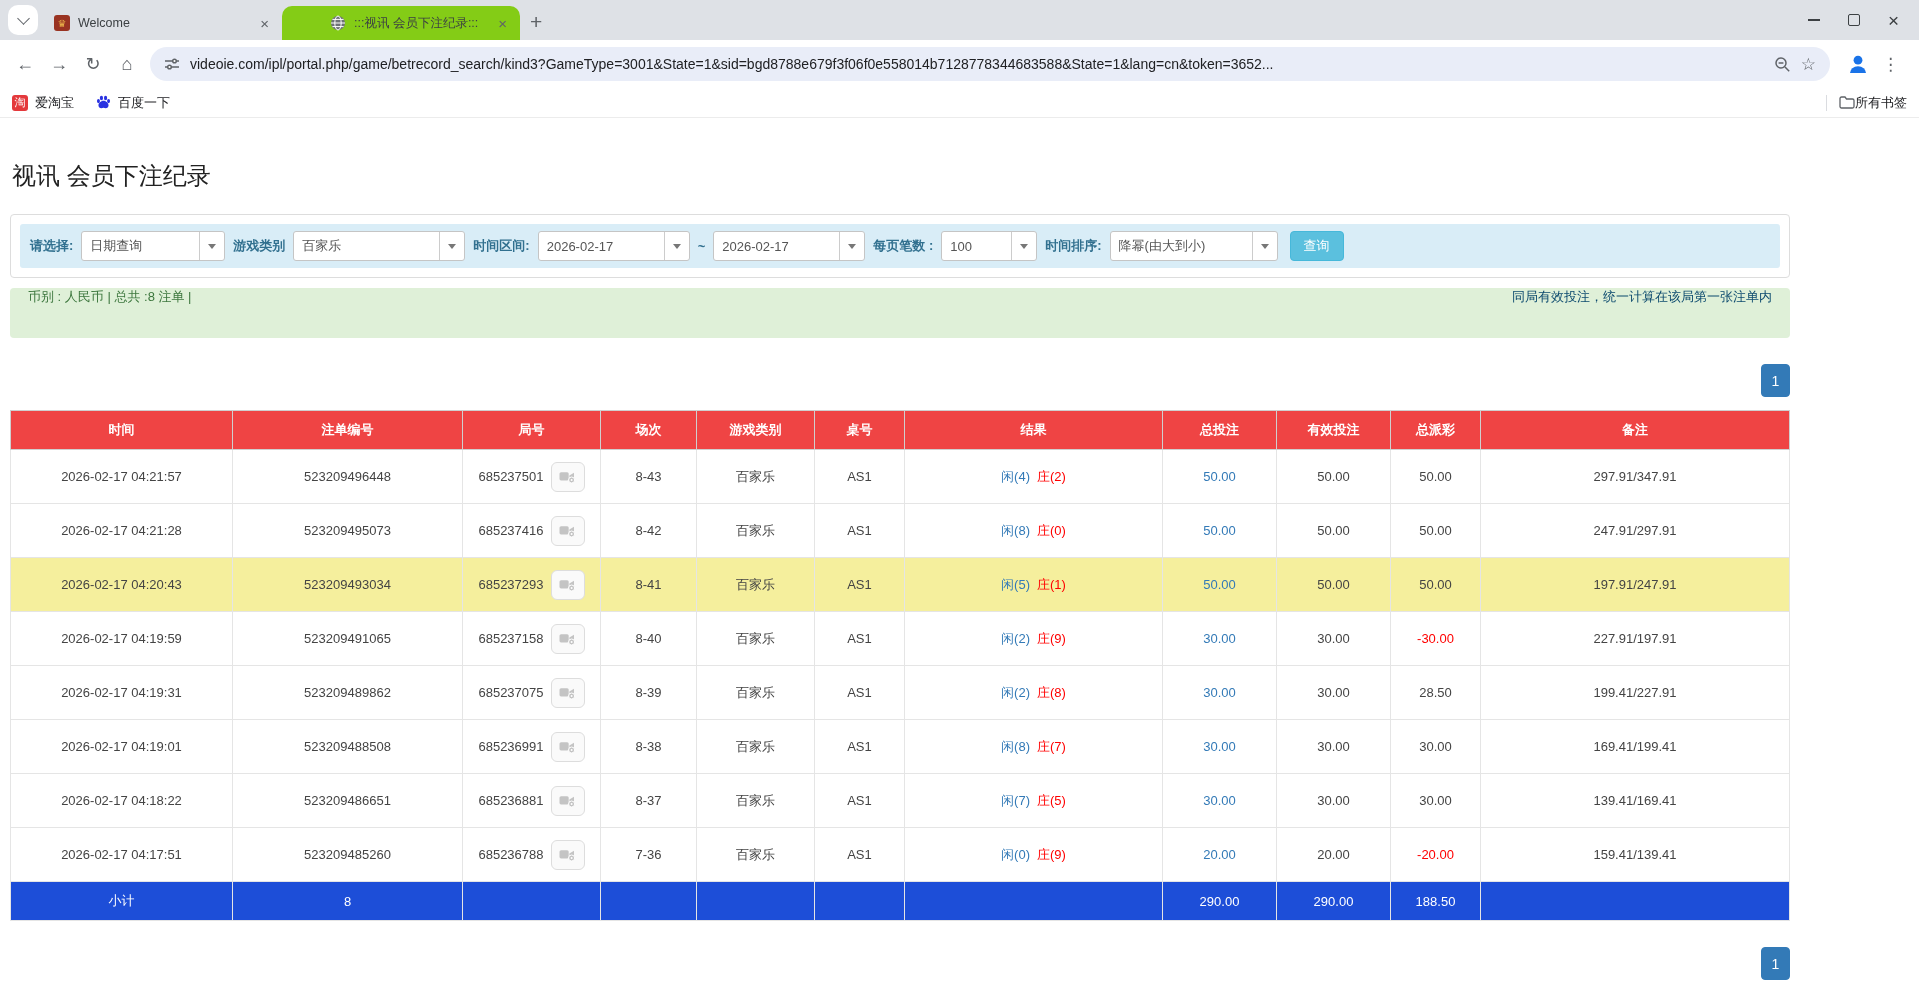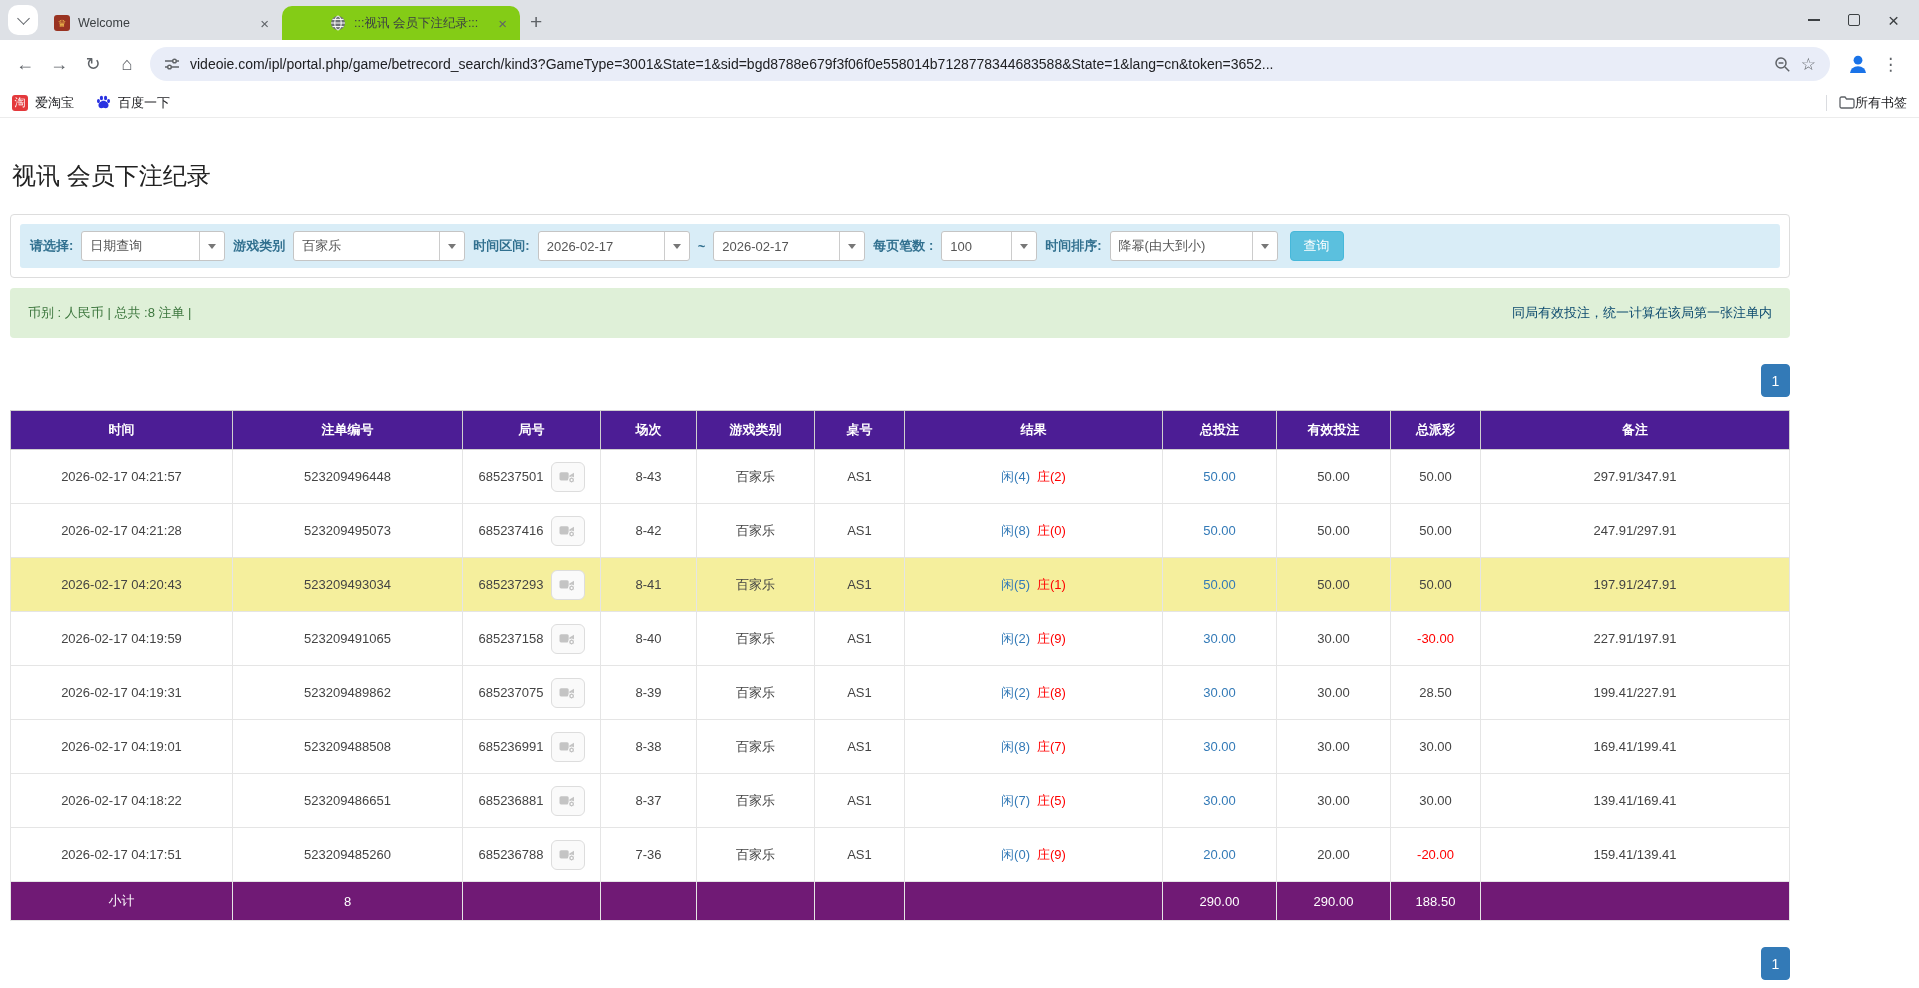--- a/index.html
+++ b/index.html
@@ -41,32 +41,32 @@
   .filter-box{border:1px solid #ddd;border-radius:4px;padding:9px;box-sizing:border-box;}
   .filter-bar{background:#d9edf7;border-radius:3px;height:44px;display:flex;align-items:center;padding:0 10px;gap:8px;box-sizing:border-box;font-size:13px;}
   .flabel{font-weight:bold;color:#31708f;white-space:nowrap;}
   .sel{height:30px;background:#fff;border:1px solid #c5c5c5;border-radius:3px;display:flex;align-items:center;color:#555;box-sizing:border-box;cursor:pointer;}
   .sel .val{padding:0 8px;flex:1;white-space:nowrap;overflow:hidden;}
   .arrow-seg{width:24px;align-self:stretch;border-left:1px solid #ccc;display:flex;align-items:center;justify-content:center;}
   .arrow-seg i{width:0;height:0;border-left:4px solid transparent;border-right:4px solid transparent;border-top:5px solid #777;}
   .w-query{width:144px;} .w-game{width:172px;} .w-date{width:152px;} .w-per{width:96px;} .w-sort{width:168px;}
   .tilde{color:#31708f;font-weight:bold;}
   .btn-search{height:30px;padding:0 13px;background:#5bc0de;border:1px solid #46b8da;color:#fff;border-radius:4px;font-size:13px;cursor:pointer;margin-left:4px;}
-  .info-bar{height:50px;background:#dff0d8;border-radius:4px;margin-top:10px;display:flex;align-items:center;justify-content:space-between;padding:0 18px;font-size:13px;box-sizing:border-box;}
+  .info-bar{height:50px;background:#dff0d8;border-radius:4px;margin-top:10px;display:flex;justify-content:space-between;padding:0 18px;font-size:13px;box-sizing:border-box;}
   .info-left{color:#3c763d;}
   .info-right{color:#0c4a6e;}
   .pager{display:flex;justify-content:flex-end;margin:26px 0 13px;}
   .pager.bottom{margin:26px 0 0;}
   .pg-btn{min-width:29px;height:33px;background:#337ab7;border:1px solid #337ab7;color:#fff;border-radius:4px;font-size:14px;display:flex;align-items:center;justify-content:center;cursor:pointer;box-sizing:border-box;}
   
   table.bets{width:100%;border-collapse:collapse;table-layout:fixed;font-size:13px;color:#444;text-align:center;}
-  table.bets th{background:#4c1d95;color:#fff;height:38px;font-size:13px;font-weight:bold;border:1px solid #cfcfcf;padding:0 2px;}
+  table.bets th{background:#ef4444;color:#fff;height:38px;font-size:13px;font-weight:bold;border:1px solid #cfcfcf;padding:0 2px;}
   table.bets td{height:53px;border:1px solid #e5e5e5;padding:0 4px;background:#fff;overflow:hidden;}
   tr.hl td{background:#f5ef9d;}
-  tr.totals td{background:#701a75;color:#fff;height:38px;}
+  tr.totals td{background:#1d4ed8;color:#fff;height:38px;}
   .link{color:#337ab7;cursor:pointer;}
   .neg{color:#ff0000;}
   .res-p{color:#337ab7;}
   .res-b{color:#ff0000;margin-left:7px;}
   .round-wrap{display:inline-flex;align-items:center;gap:7px;}
   .cam-btn{display:inline-flex;align-items:center;justify-content:center;width:32px;height:28px;border:1px solid #ddd;background:#fafafa;border-radius:6px;cursor:pointer;}
 </style>
 </head>
 <body>
 

